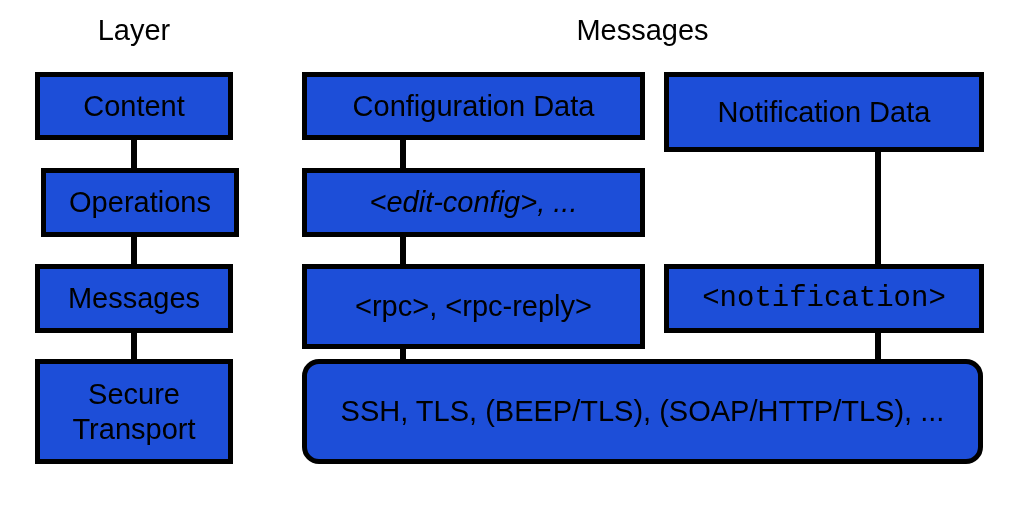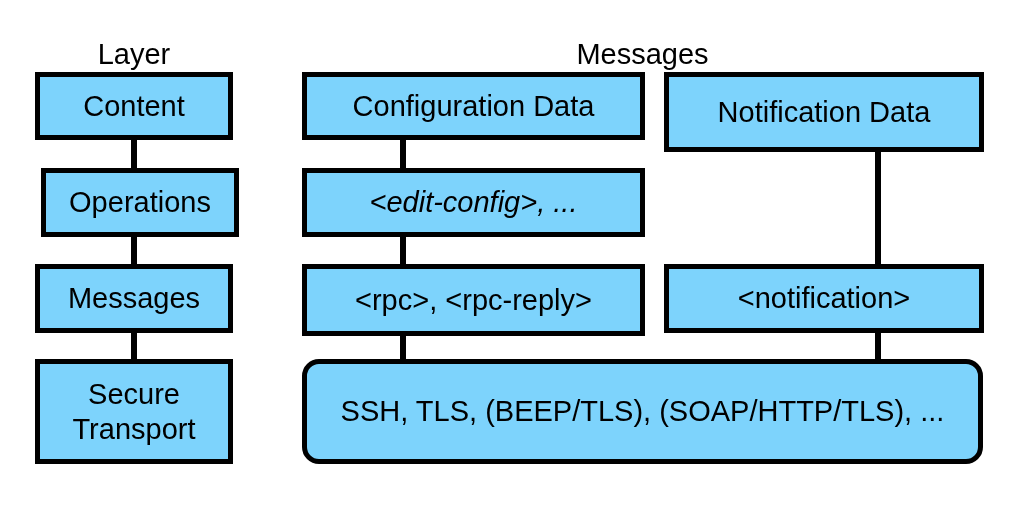--- a/index.html
+++ b/index.html
@@ -16,27 +16,26 @@
     color: #000000;
     overflow: hidden;
   }
   .col-header {
     position: absolute;
     top: 14px;
     font-size: 29px;
     line-height: 32px;
     text-align: center;
     color: #000000;
-    margin-top: 24px;
   }
   .dbox {
     position: absolute;
     box-sizing: border-box;
     border: 5px solid #000000;
-    background: #7dd3fc;
+    background: #1d4ed8;
     display: flex;
     align-items: center;
     justify-content: center;
     text-align: center;
     font-size: 29px;
     line-height: 35px;
     color: #000000;
     z-index: 2;
     padding: 0 4px;
   }
@@ -47,25 +46,25 @@
     z-index: 1;
   }
   
   .b-content   { left: 35px;  top: 72px;  width: 198px; height: 68px; }
   .b-oper      { left: 41px;  top: 168px; width: 198px; height: 69px; }
   .b-msg       { left: 35px;  top: 264px; width: 198px; height: 69px; }
   .b-sec       { left: 35px;  top: 359px; width: 198px; height: 105px; }
   
   .b-cfg       { left: 302px; top: 72px;  width: 343px; height: 68px; }
   .b-edit      { left: 302px; top: 168px; width: 343px; height: 69px; font-style: italic; }
-  .b-rpc       { left: 302px; top: 264px; width: 343px; height: 72px; }
+  .b-rpc       { left: 302px; top: 264px; width: 343px; height: 85px; }
   .b-ssh       { left: 302px; top: 359px; width: 681px; height: 105px; border-radius: 17px; }
   
   .b-notifdata { left: 664px; top: 72px;  width: 320px; height: 80px; text-align: right; }
-  .b-notif     { left: 664px; top: 264px; width: 320px; height: 69px; }
+  .b-notif     { left: 664px; top: 264px; width: 320px; height: 69px; font-family: Liberation Mono, monospace; }
   
   .c-l1 { left: 131px; top: 137px; height: 34px; }
   .c-l2 { left: 131px; top: 234px; height: 33px; }
   .c-l3 { left: 131px; top: 330px; height: 32px; }
   .c-m1 { left: 400px; top: 137px; height: 34px; }
   .c-m2 { left: 400px; top: 234px; height: 33px; }
   .c-m3 { left: 400px; top: 330px; height: 32px; }
   .c-r1 { left: 875px; top: 137px; height: 130px; }
   .c-r2 { left: 875px; top: 330px; height: 32px; }
   .hdr-layer   { left: 35px;  width: 198px; }

